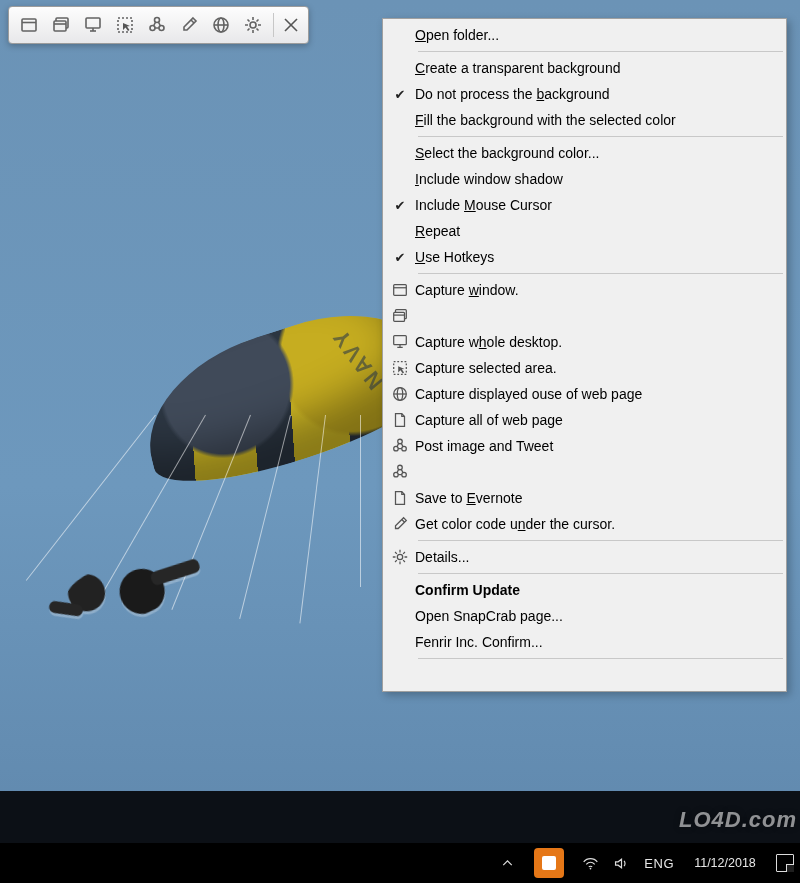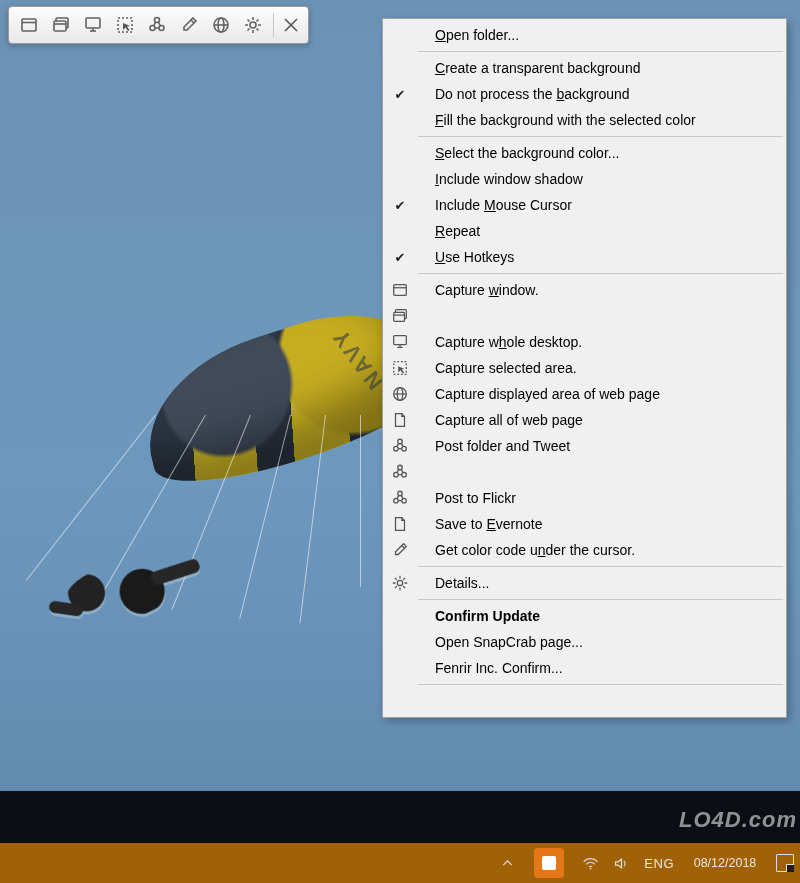--- a/index.html
+++ b/index.html
@@ -114,21 +114,20 @@
     box-shadow: 3px 3px 8px rgba(0,0,0,.25);
     padding: 3px 2px;
   }
   .menu .item {
     display: flex; align-items: center;
     height: 26px;
     padding: 0 14px 0 0;
     cursor: default;
     position: relative;
     white-space: nowrap;
-    gap: 20px;
   }
   .menu .gutter {
     width: 30px; height:100%;
     display:flex;align-items:center;justify-content:center;
     flex-shrink: 0;
   }
   .menu .gutter svg { width:18px;height:18px;stroke:#555;fill:none;stroke-width:1.4; }
   .menu .check::before{
     content:"✔"; font-size:13px; color:#222;
   }
@@ -136,21 +135,21 @@
   .menu .label .u{ text-decoration: underline; }
   .menu .label.bold{ font-weight:700; }
   .menu hr {
     border: none; border-top:1px solid #c8c8c8;
     margin: 3px 1px 3px 33px;
   }
 
   
   .taskbar {
     position:absolute; left:0; right:0; bottom:0; height:40px;
-    background:#a16207;
+    background:#000000;
     display:flex; align-items:center;
     color:#e6e6e6;
     font-size:13px;
   }
   .taskbar .spacer{flex:1;}
   .taskbar .tray{display:flex;align-items:center;gap:14px;padding:0 6px;}
   .taskbar .tray svg{width:17px;height:17px;stroke:#dcdcdc;fill:none;stroke-width:1.4;}
   .taskbar .lang{font-size:13px;letter-spacing:.5px;}
   .taskbar .clock{min-width:74px;text-align:center;font-size:12.5px;line-height:1.15;}
   .taskbar .notif{width:18px;height:18px;border:1.5px solid #dcdcdc;border-radius:1px;position:relative;}
@@ -364,52 +363,44 @@
         </svg>
       </div>
       <span class="label">Capture selected area.</span>
     </div>
     <div class="item">
       <div class="gutter">
         <svg viewBox="0 0 20 20">
           <use href="#globe-icon"></use>
         </svg>
       </div>
-      <span class="label">Capture displayed area of web page</span>
+      <span class="label">Capture displayed ouse of web page</span>
     </div>
     <div class="item">
       <div class="gutter">
         <svg viewBox="0 0 20 20">
           <use href="#page-icon"></use>
         </svg>
       </div>
       <span class="label">Capture all of web page</span>
     </div>
     <div class="item">
       <div class="gutter">
         <svg viewBox="0 0 20 20">
           <use href="#share-icon"></use>
         </svg>
       </div>
-      <span class="label">Post folder and Tweet</span>
+      <span class="label">Post image and Tweet</span>
     </div>
     <div class="item">
       <div class="gutter">
         <svg viewBox="0 0 20 20">
           <use href="#share-icon"></use>
         </svg>
       </div>
-    </div>
-    <div class="item">
-      <div class="gutter">
-        <svg viewBox="0 0 20 20">
-          <use href="#share-icon"></use>
-        </svg>
-      </div>
-      <span class="label">Post to Flickr</span>
     </div>
     <div class="item">
       <div class="gutter">
         <svg viewBox="0 0 20 20">
           <use href="#page-icon"></use>
         </svg>
       </div>
       <span class="label">Save to <span class="u">E</span>vernote</span>
     </div>
     <div class="item">
@@ -458,19 +449,19 @@
         <span></span>
       </div>
     <svg viewBox="0 0 20 20">
         <use href="#wifi-icon"></use>
       </svg>
     <svg viewBox="0 0 20 20">
         <use href="#speaker-icon"></use>
       </svg>
     <span class="lang">ENG</span>
     <div class="clock">
-      <div>08/12/2018</div>
+      <div>11/12/2018</div>
     </div>
     <div class="notif"></div>
   </div>
 </div>
 
 <div class="watermark">LO4D.com</div>
 
 </body></html>

